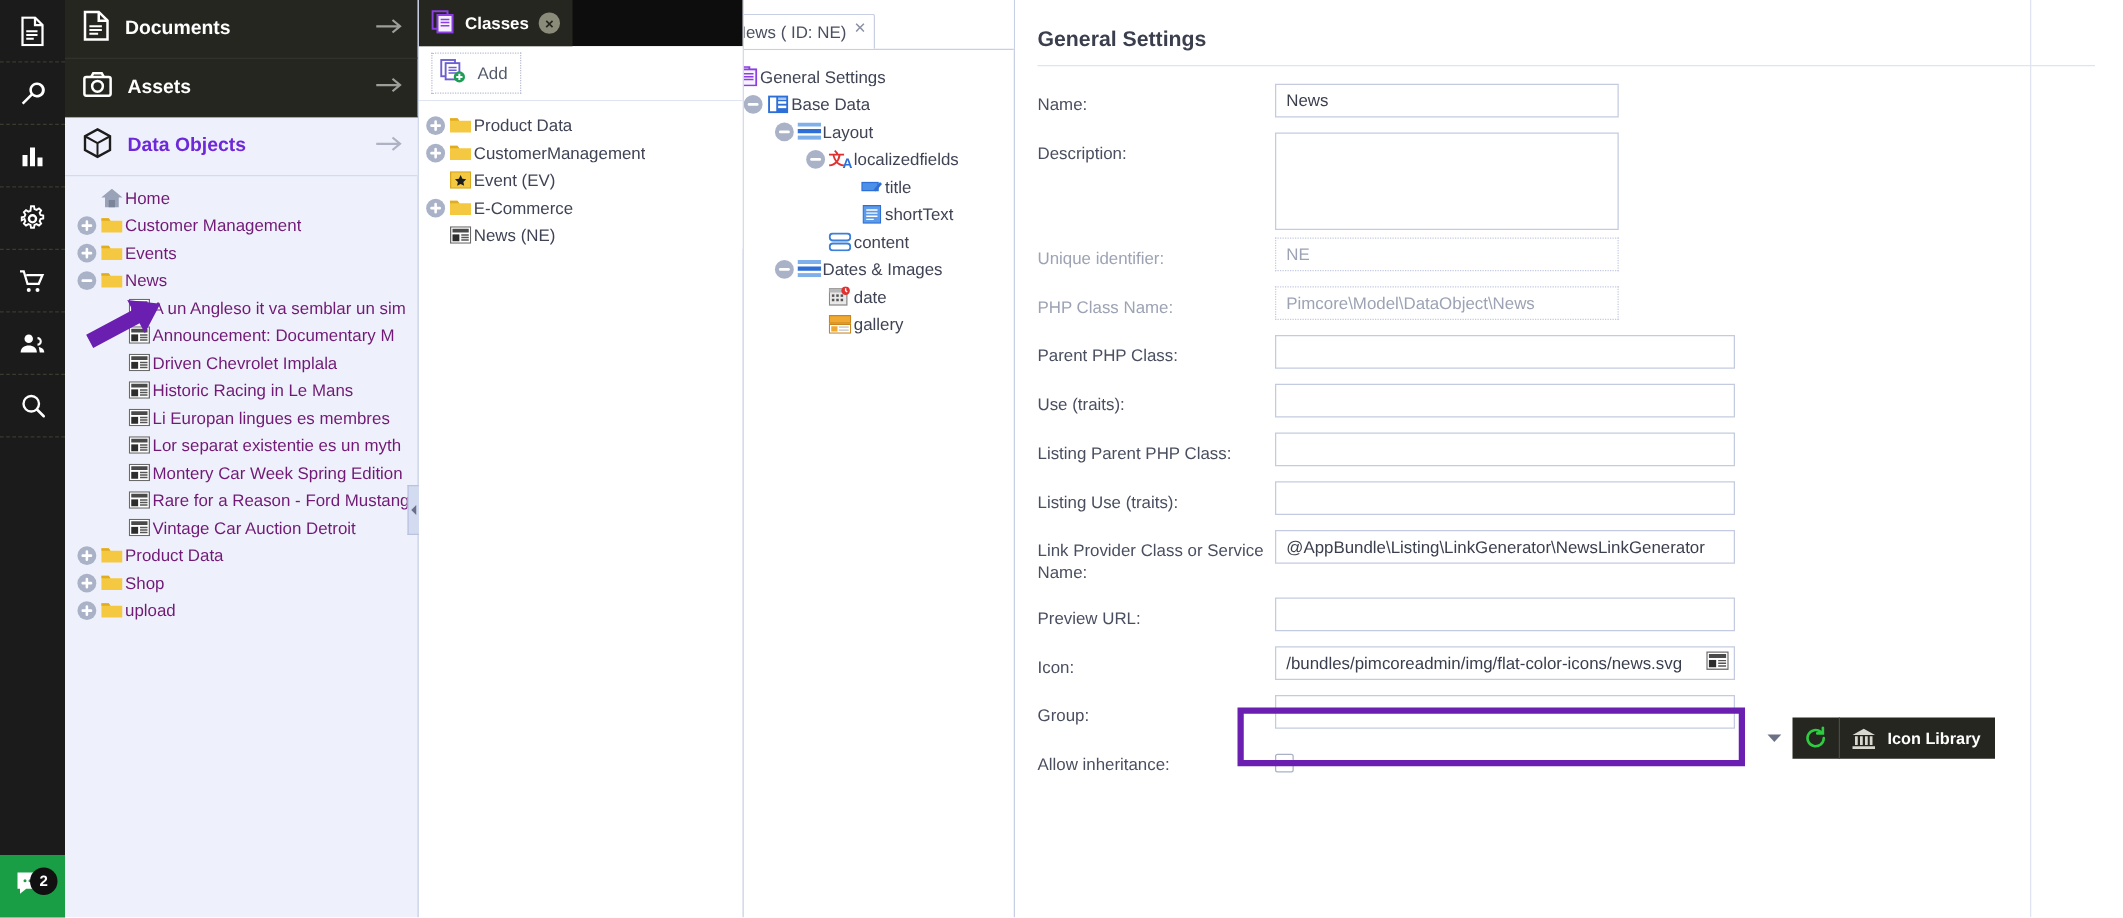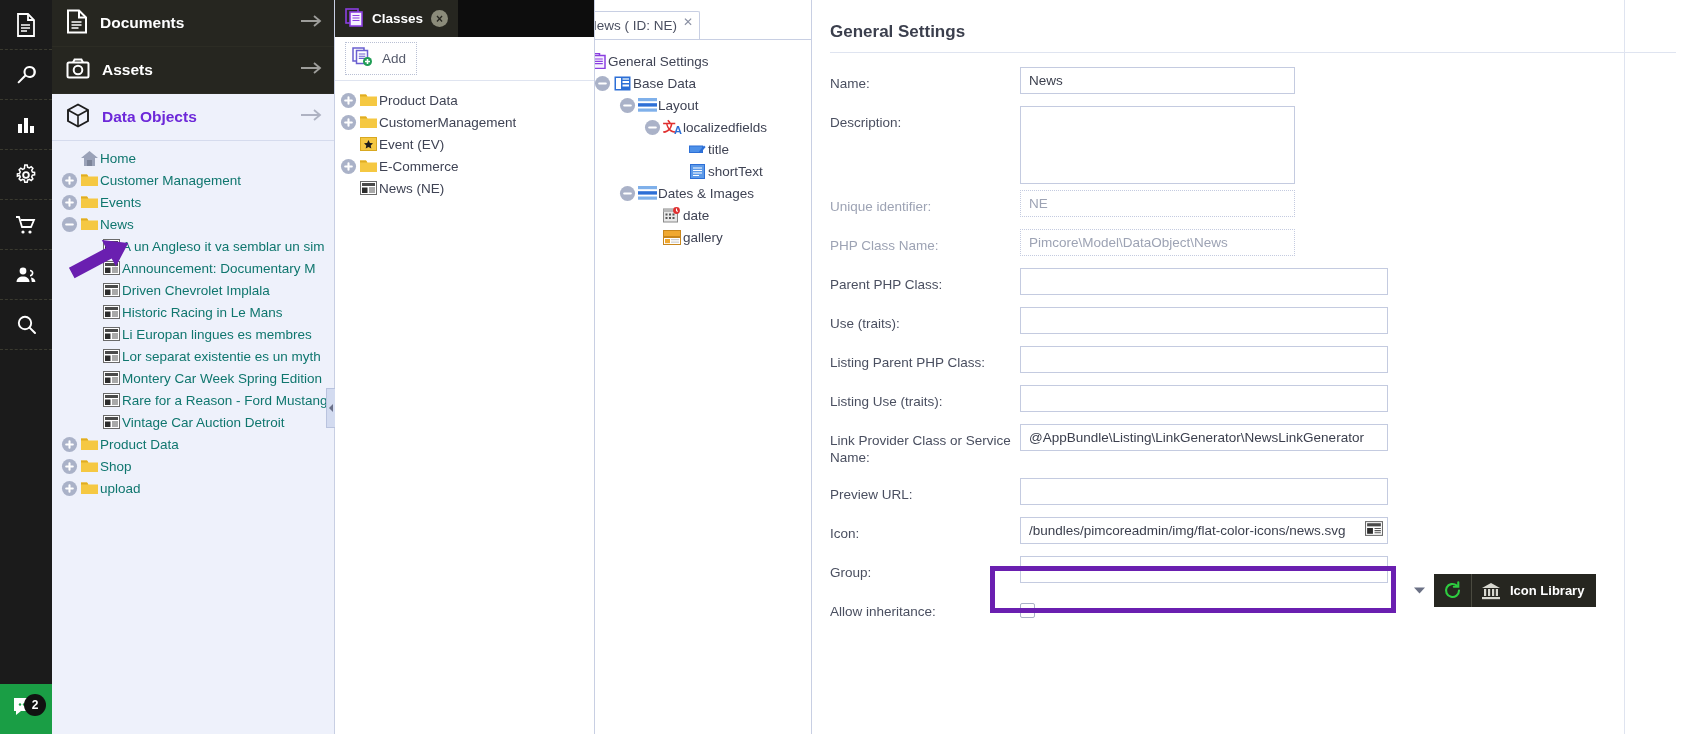--- a/index.html
+++ b/index.html
@@ -55,21 +55,21 @@
     padding: 0 12px 0 14px; gap: 12px;
     border-bottom: 1px solid #2c2c24;
     cursor: pointer;
   }
   .nav-header.dark { background: #262620; color: #ffffff; }
   .nav-header.light { background: #eef1fb; color: #6d28d9; border-bottom: 1px solid #d5dbed; }
   .nav-header .nh-title { font-size: 15.5px; font-weight: bold; flex: 1; }
   .nav-header .nh-arrow { opacity: .55; }
 
   
-  .tree { padding: 6px 0 0 0; font-size: 13.5px; color: #0f766e; }
+  .tree { padding: 6px 0 0 0; font-size: 13.5px; color: #701a75; }
   .tnode {
     display: flex; align-items: center; height: 22px;
     white-space: nowrap; overflow: hidden; cursor: pointer;
   }
   .tw { flex: 0 0 auto; display: flex; align-items: center; justify-content: center; }
   .expander { width: 18px; height: 18px; }
   .tlabel { overflow: hidden; text-overflow: clip; white-space: nowrap; }
 
   .arrow-pointer { position: absolute; left: 60px; top: 236px; z-index: 35; pointer-events: none; }
   .panel-collapse {
@@ -779,20 +779,31 @@
         <div class="tnode" style="height: 22px;">
           <span style="flex:0 0 108px"></span>
           <span class="tw expander"></span>
           <span class="tw" style="width:22px">
             <svg width="15" height="15" viewBox="0 0 15 15">
               <rect x="0.5" y="0.5" width="14" height="14" fill="#5d9ae8" stroke="#2d6fd6"></rect>
               <path d="M3 4h9M3 6.5h9M3 9h9M3 11.5h6" stroke="#fff" stroke-width="1.1"></path>
             </svg>
           </span>
           <span class="tlabel">shortText</span>
+        </div>
+        <div class="tnode" style="height: 22px;">
+          <span style="flex:0 0 83px"></span>
+          <span class="tw expander"></span>
+          <span class="tw" style="width:22px">
+            <svg width="18" height="15" viewBox="0 0 18 15">
+              <rect x="0.7" y="0.7" width="16.6" height="5.6" rx="2.6" fill="none" stroke="#3d7fd9" stroke-width="1.6"></rect>
+              <rect x="0.7" y="8.7" width="16.6" height="5.6" rx="2.6" fill="none" stroke="#3d7fd9" stroke-width="1.6"></rect>
+            </svg>
+          </span>
+          <span class="tlabel">content</span>
         </div>
         <div class="tnode" style="height: 22px;">
           <span style="flex:0 0 58px"></span>
           <span class="tw expander">
             <svg width="17" height="17" viewBox="0 0 18 18">
               <circle cx="9" cy="9" r="8" fill="#aab2c8"></circle>
               <path d="M5.5 9h7" stroke="#fff" stroke-width="2.2" stroke-linecap="round"></path>
             </svg>
           </span>
           <span class="tw" style="width:22px">

